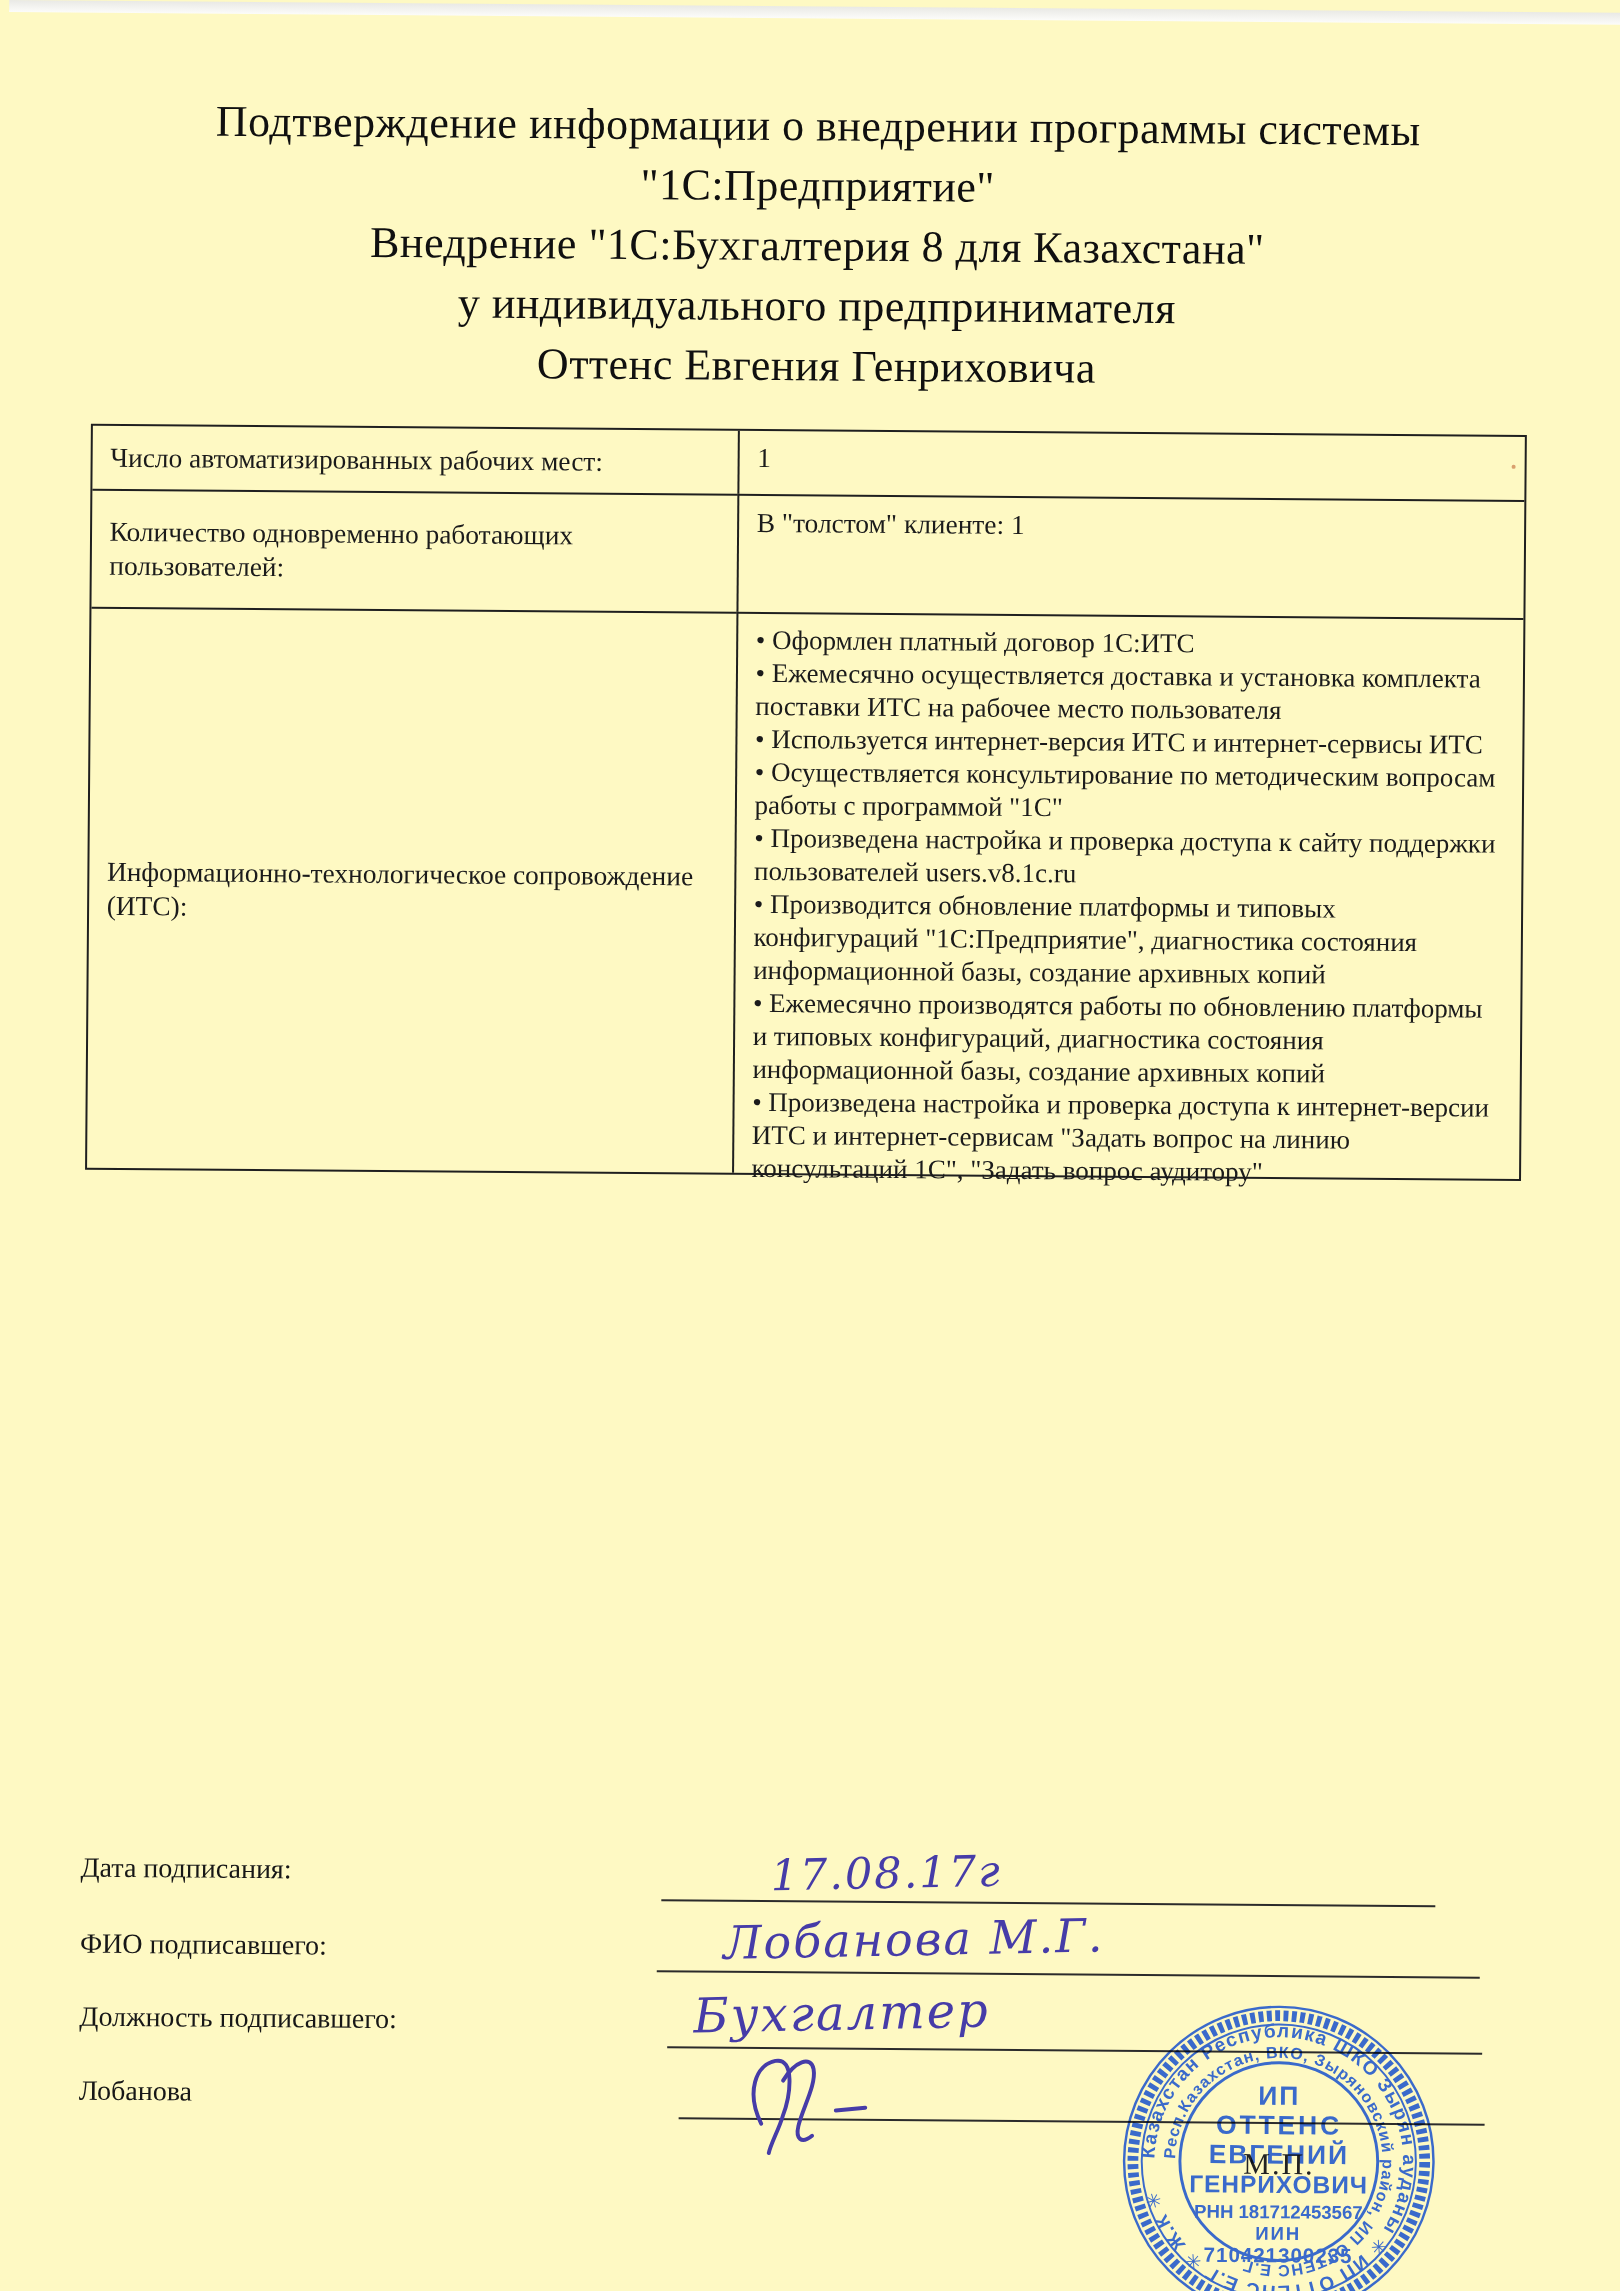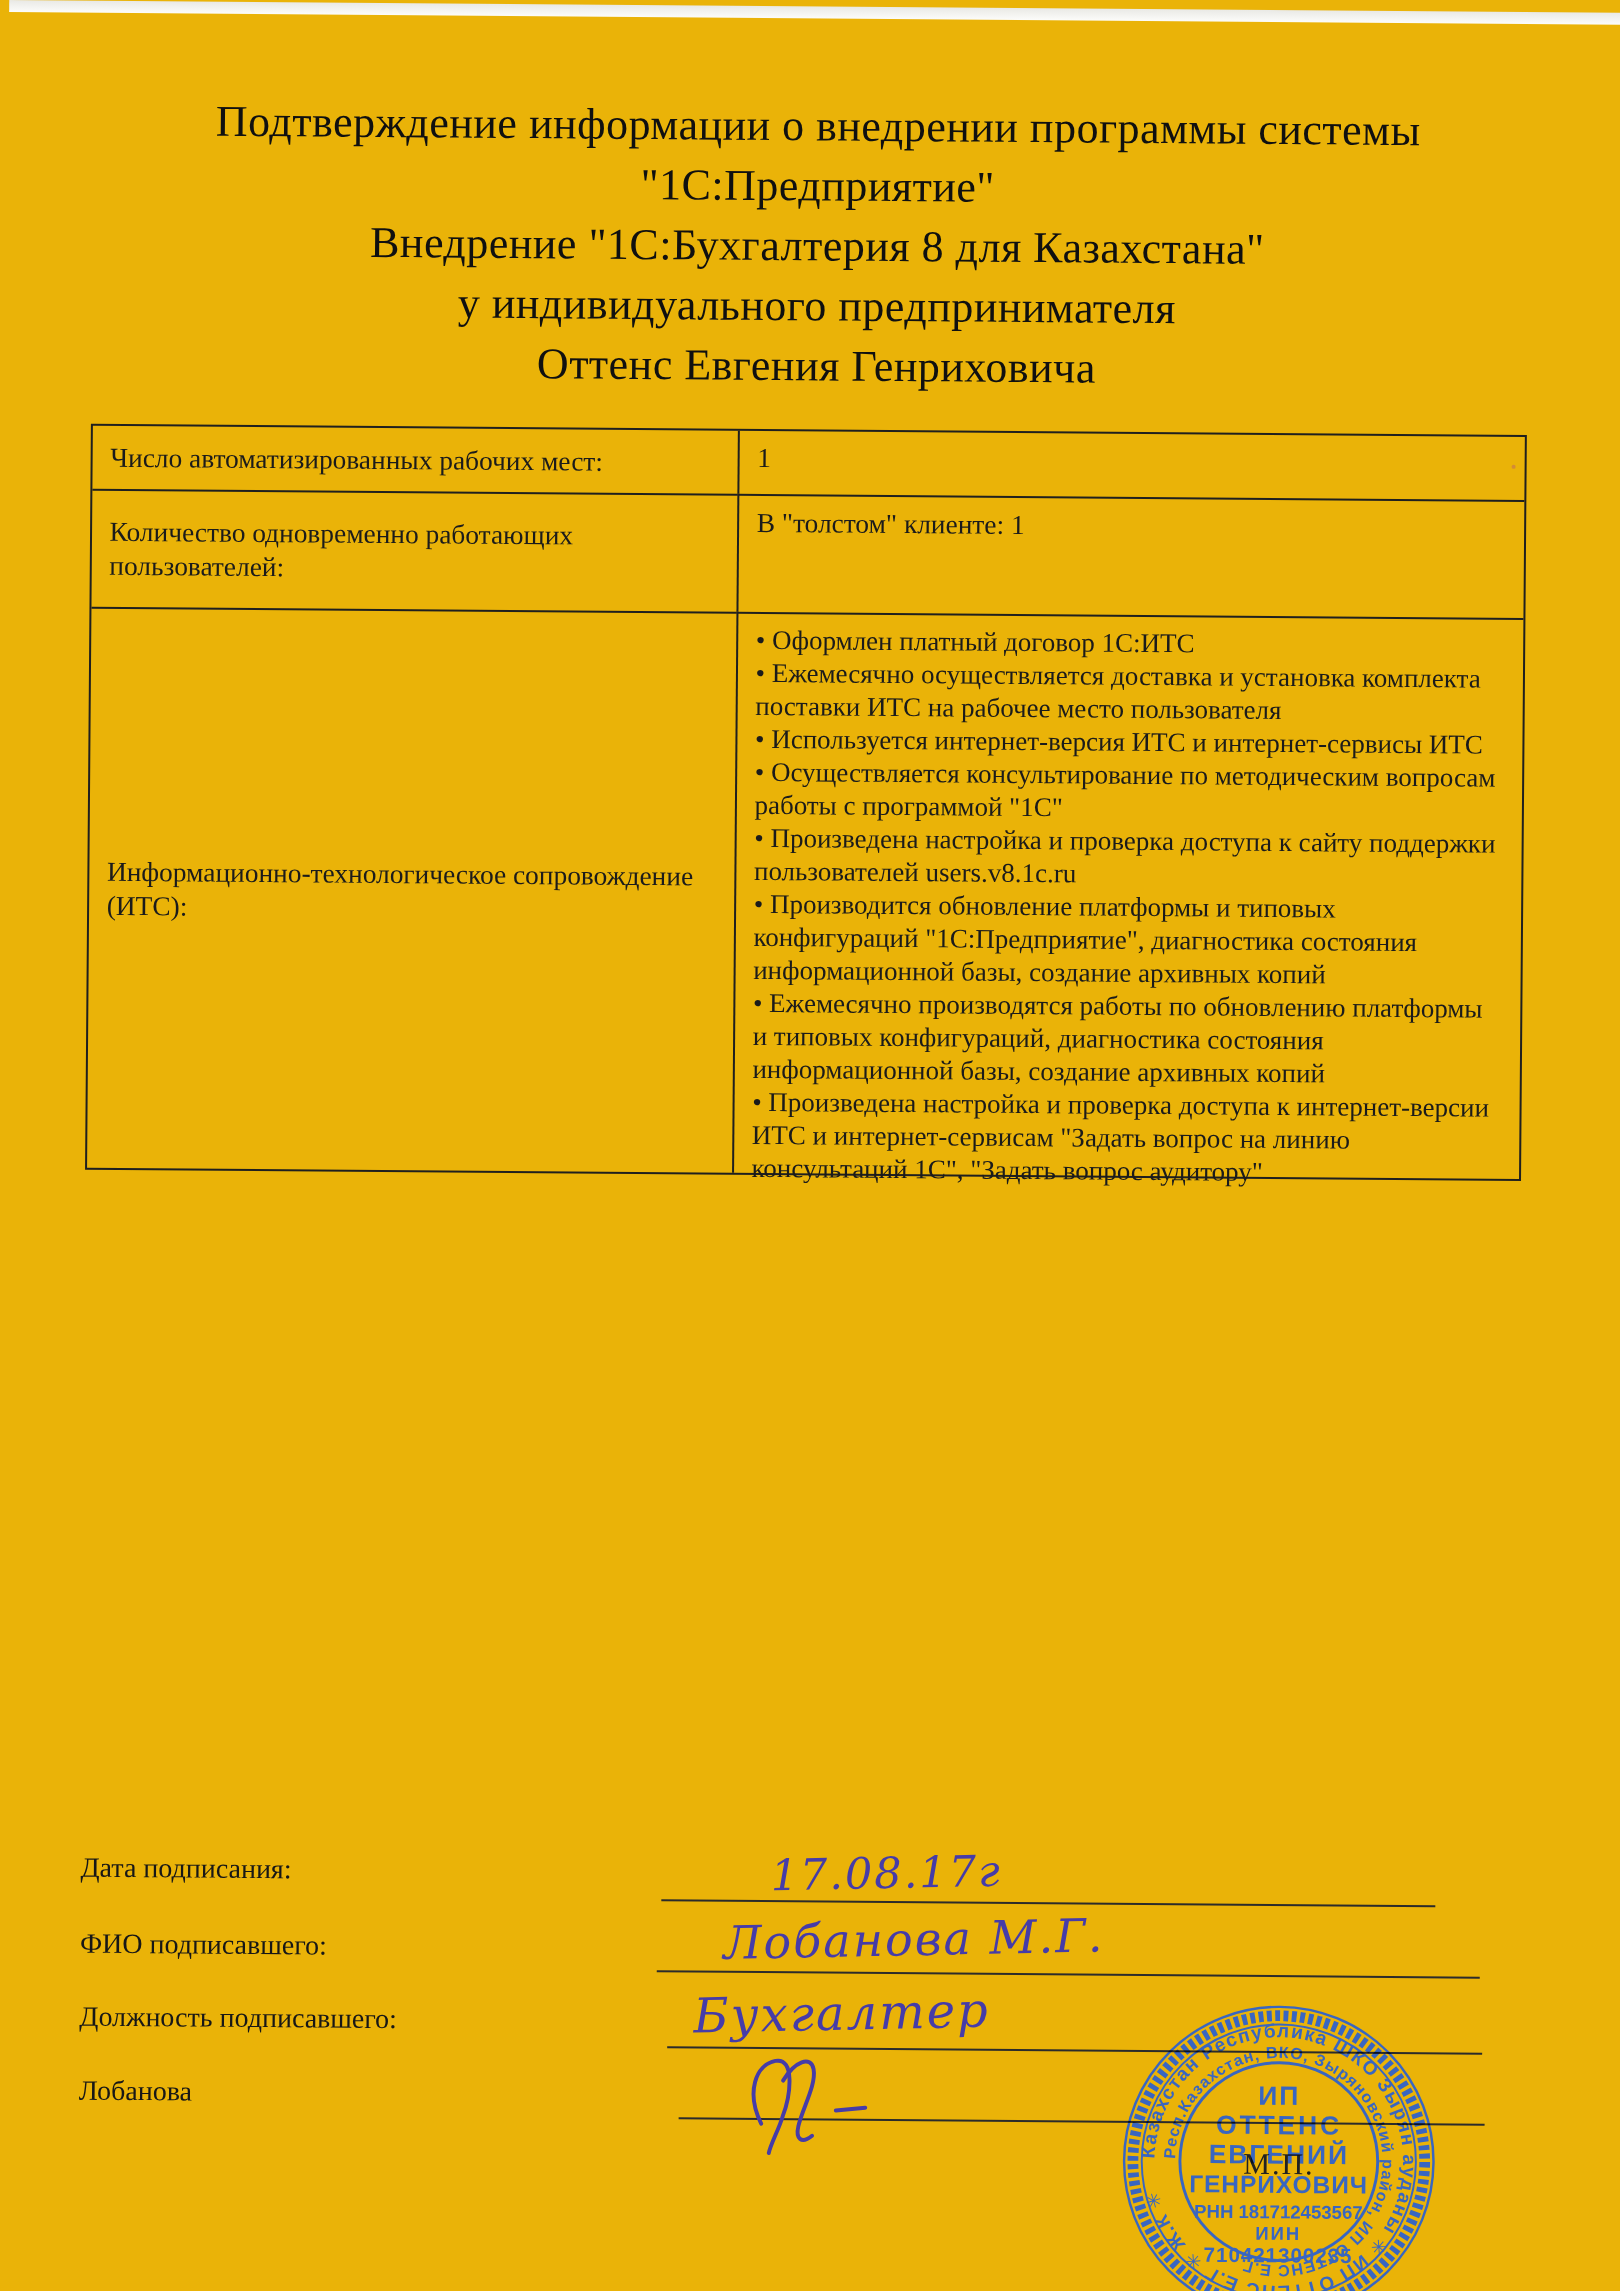--- a/index.html
+++ b/index.html
@@ -1,20 +1,20 @@
 <!DOCTYPE html>
 <html lang="ru"><head>
 <meta charset="utf-8">
 <style>
   html,body{margin:0;padding:0;background:#9a9a9a;}
   .page{
     position:relative;
     width:1620px;height:2292px;
     margin:0 auto;
-    background:#eab308;
+    background:#fef9c3;
     overflow:hidden;
     font-family:"Liberation Serif","DejaVu Serif",serif;
     color:#1b1b1b;
   }
   .sheet{
     position:absolute;inset:0;
     transform:rotate(0.45deg);
     transform-origin:0 1176px;
   }
   .scan-edge-top{

